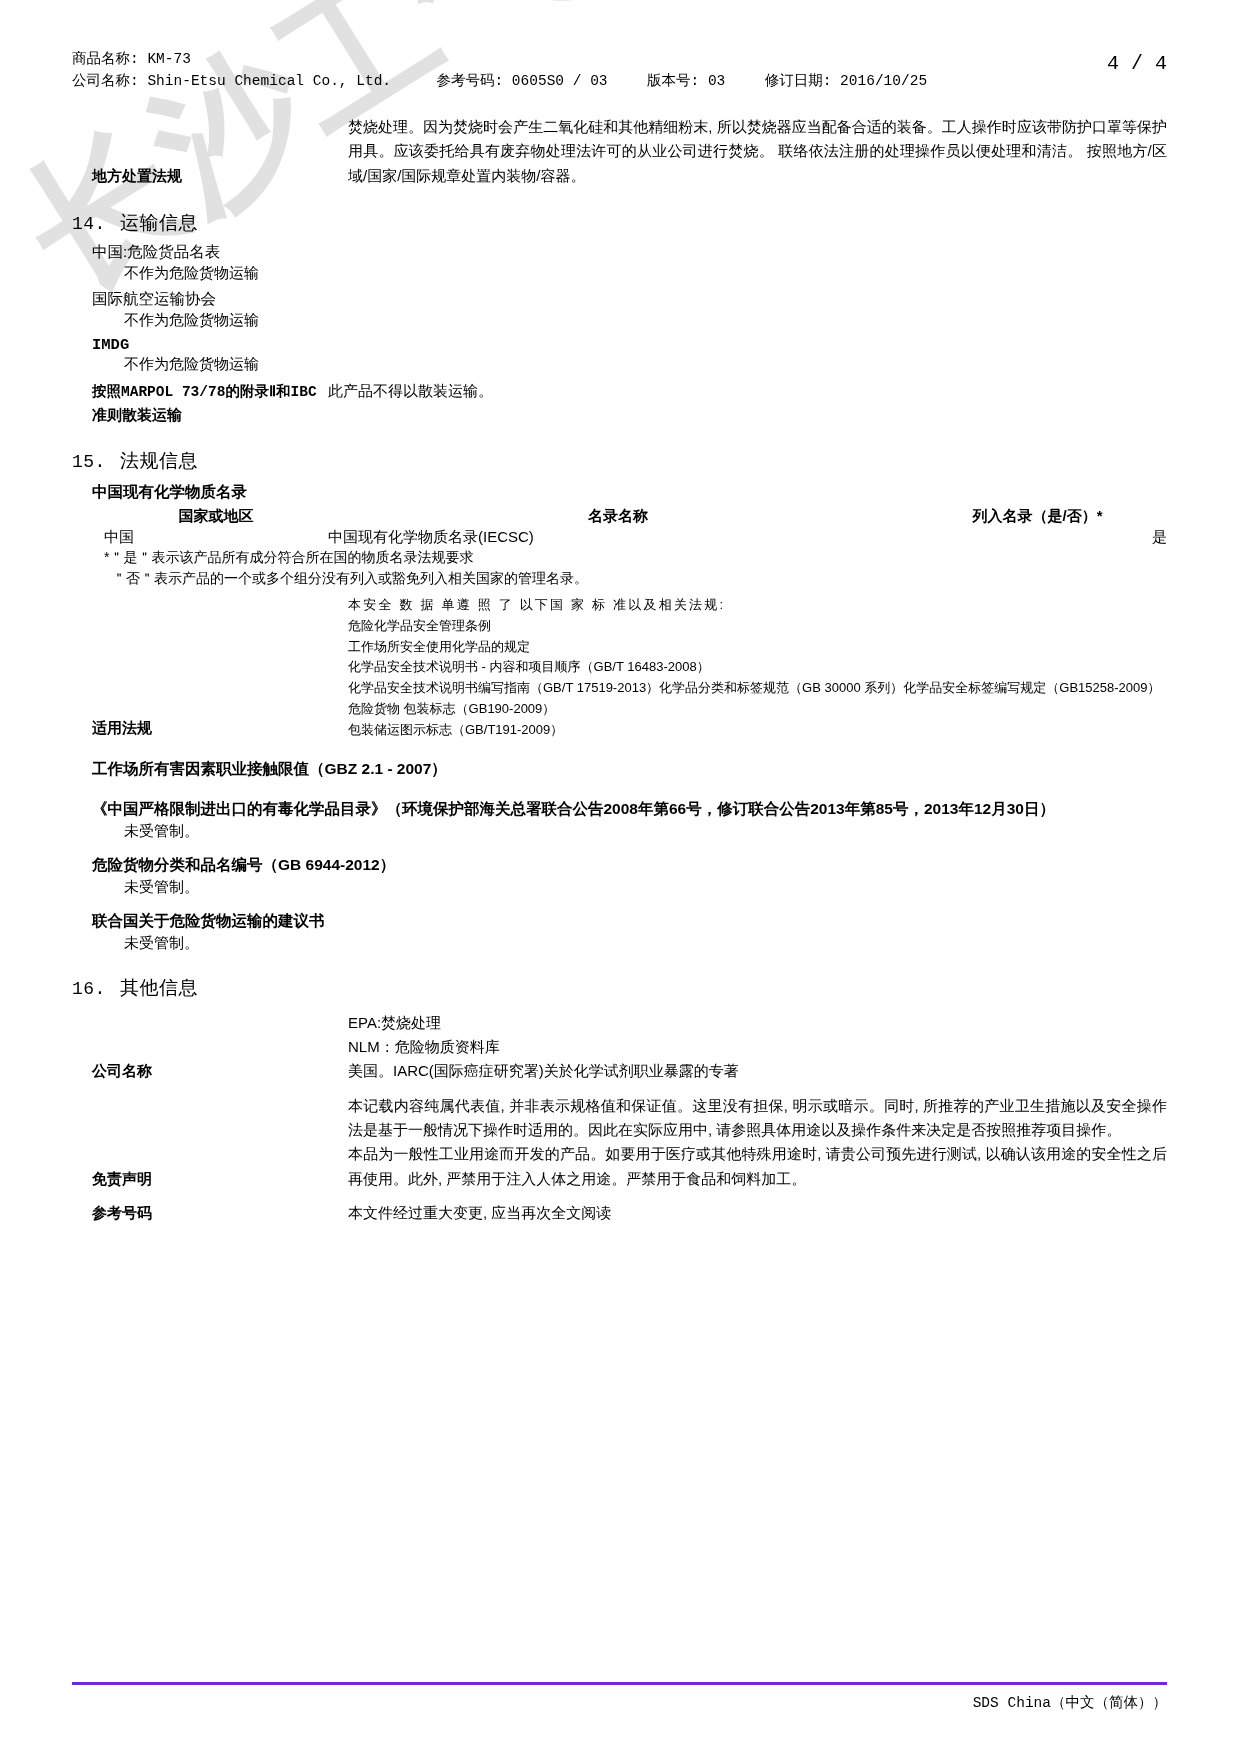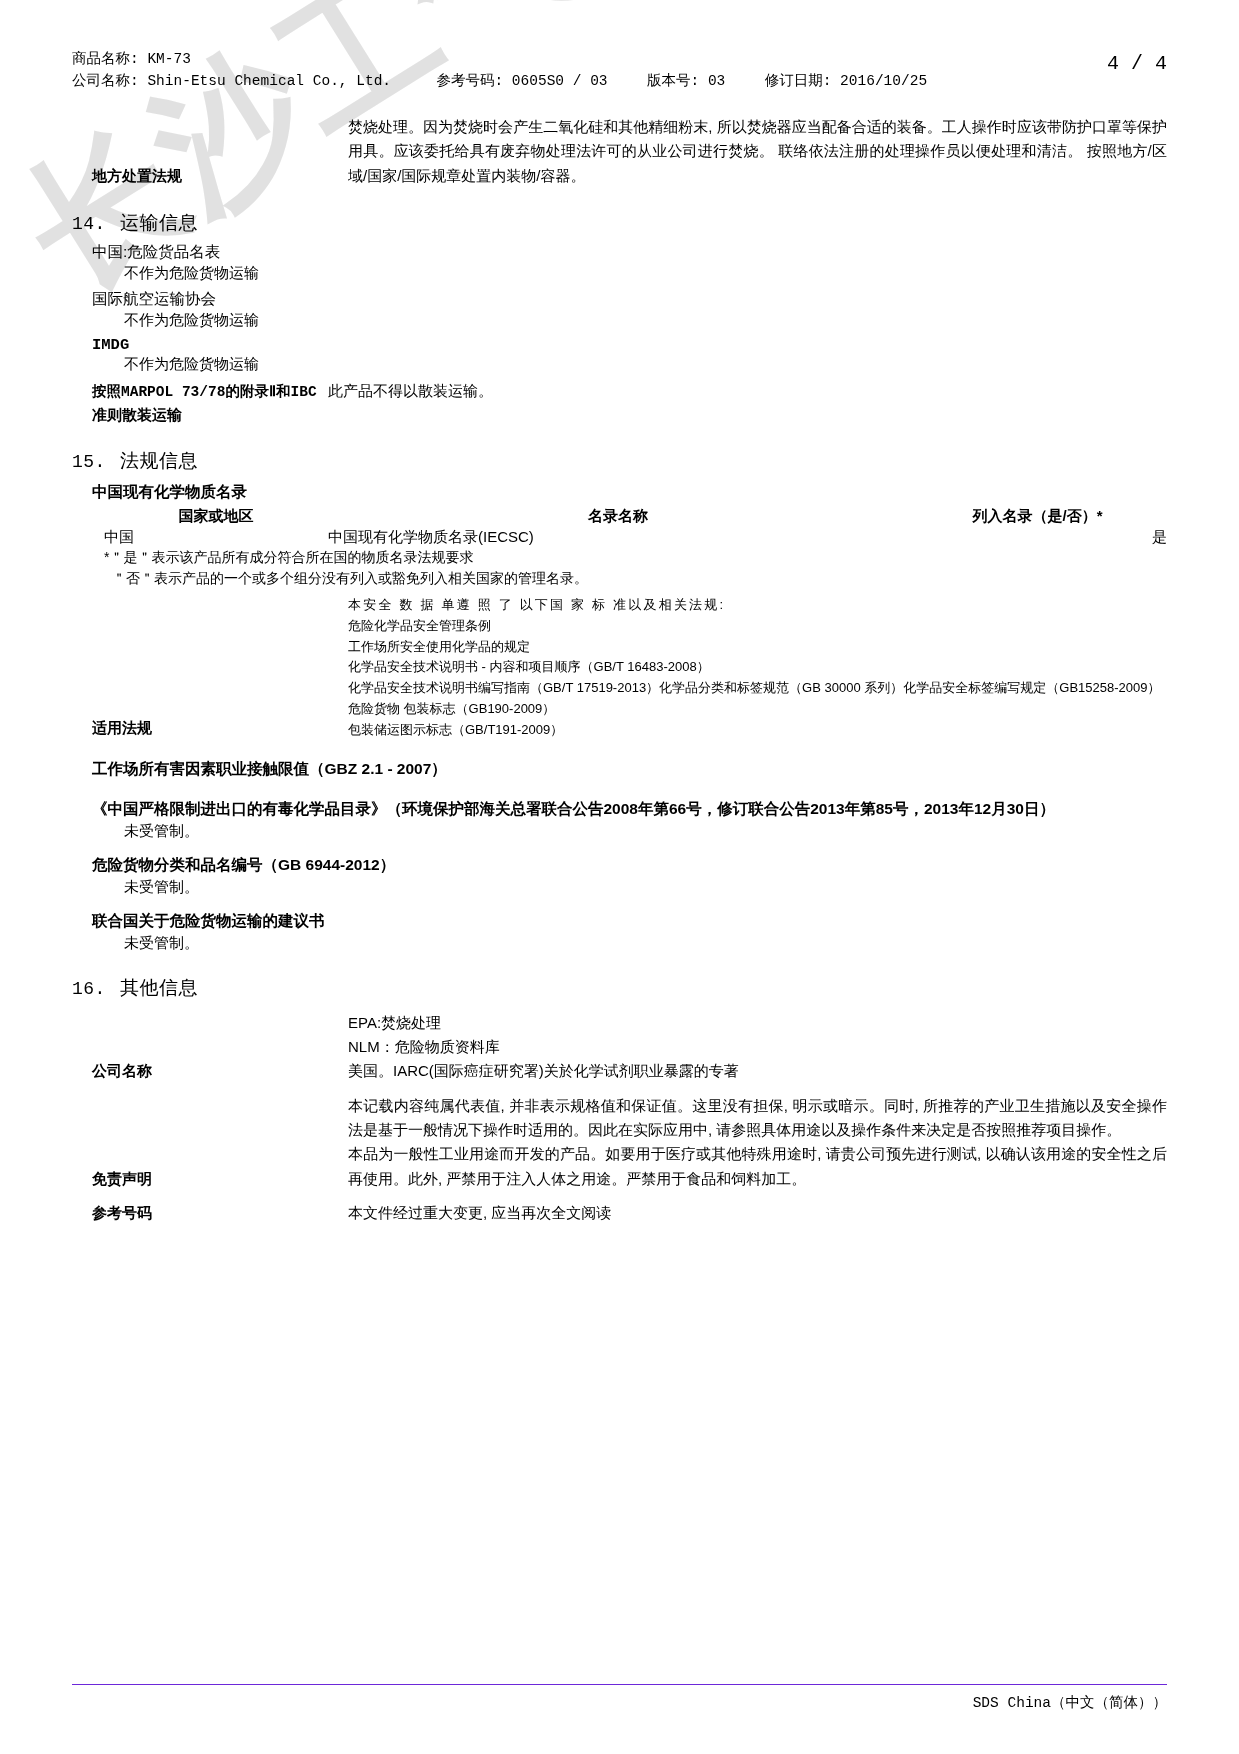--- a/index.html
+++ b/index.html
@@ -194,21 +194,21 @@
   .r16 { margin-top: 10px; }
   .r16 .row-label { font-size: 15px; }
   .para { margin: 0; }
 
   
   .footer {
     position: absolute;
     left: 72px;
     right: 72px;
     bottom: 42px;
-    border-top: 1px solid #6d28d9;
+    border-top: 3px solid #6d28d9;
     padding-top: 8px;
     text-align: right;
     font-family: "Liberation Mono", "DejaVu Sans Mono", monospace;
     font-size: 14.5px;
     z-index: 2;
     margin-top: 28px;
   }
 </style>
 </head>
 <body>

